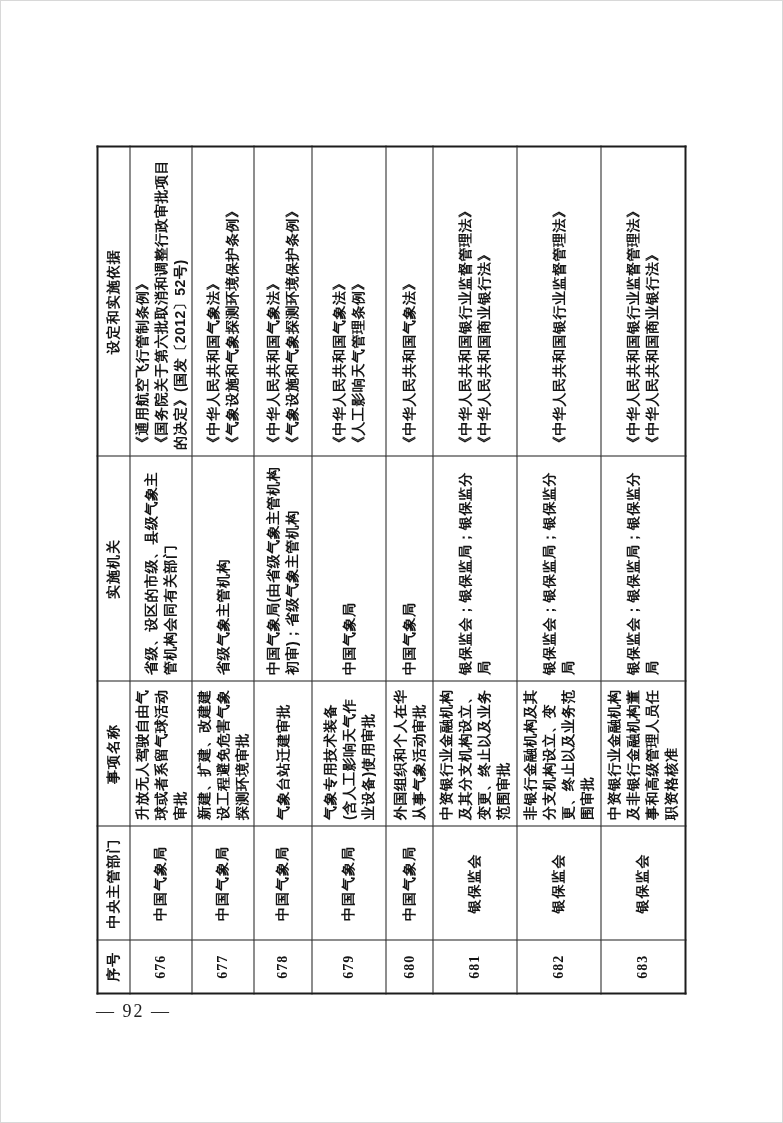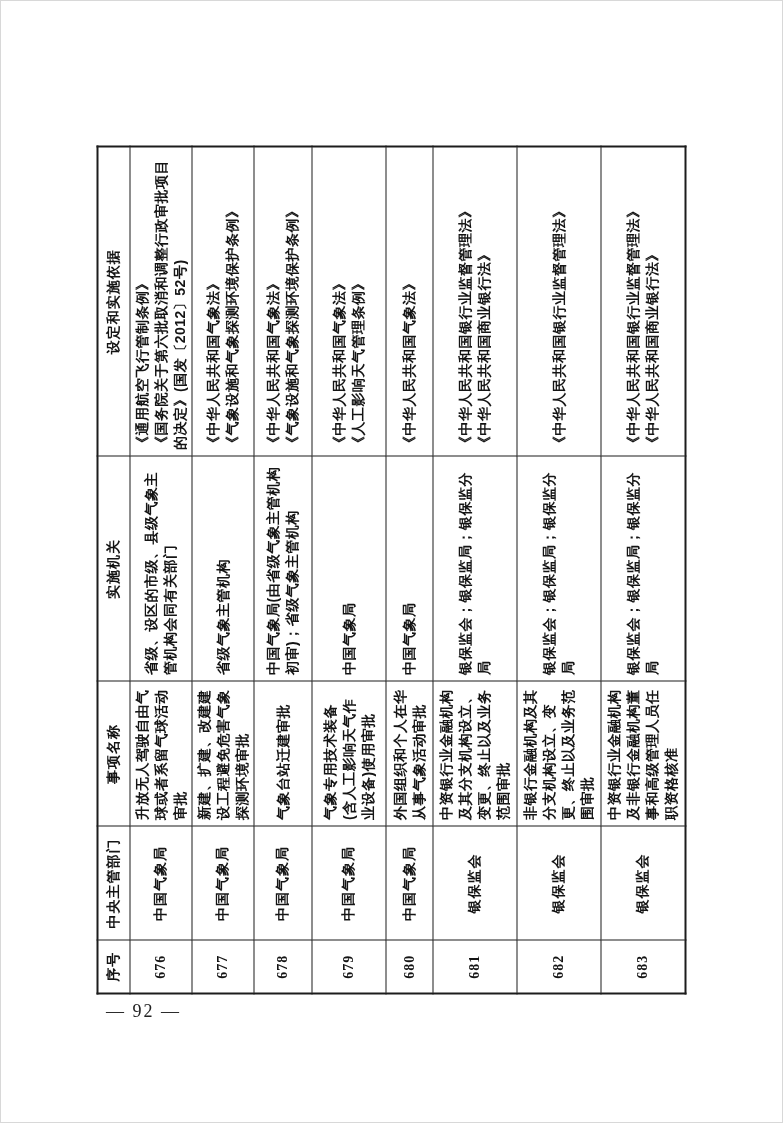--- a/index.html
+++ b/index.html
@@ -63,21 +63,21 @@
     line-height: 19px;
     text-align: left;
     letter-spacing: 0.5px;
     padding: 2px 7px;
   }
   td.c-basis .basis-line {
     
   }
   .pageno {
     position: absolute;
-    left: 106px;
+    left: 96px;
     top: 1001px;
     font-family: "Liberation Serif", serif;
     font-size: 18px;
     color: #222222;
     letter-spacing: 2px;
     white-space: pre;
   }
 </style>
 </head>
 <body>

